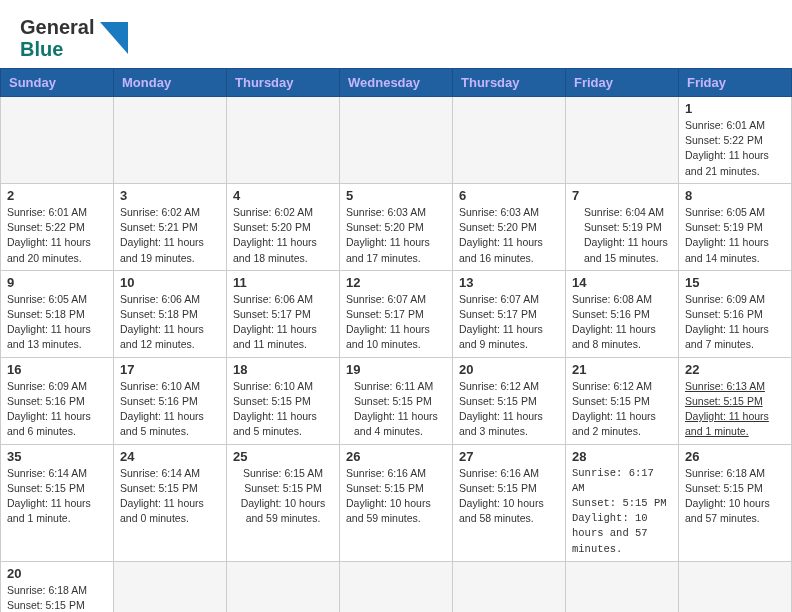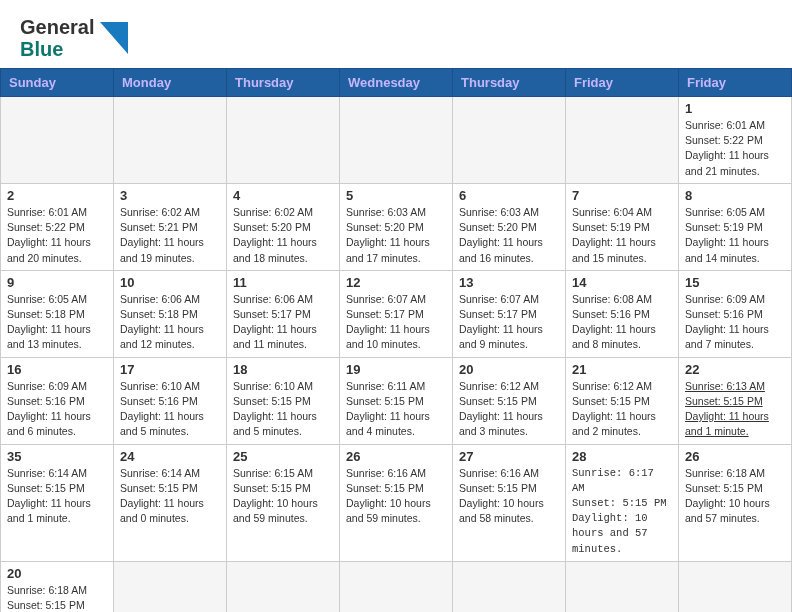--- a/index.html
+++ b/index.html
@@ -152,21 +152,21 @@
 Daylight: 11 hours and 17 minutes.</div>
           </td>
           <td>
             <span class="day-num">6</span>
             <div class="day-info" style="white-space: pre-line;">Sunrise: 6:03 AM
 Sunset: 5:20 PM
 Daylight: 11 hours and 16 minutes.</div>
           </td>
           <td>
             <span class="day-num">7</span>
-            <div class="day-info" style="white-space: pre-line;">Sunrise: 6:04 AM
+            <div class="day-info" style="white-space: pre-line; margin-left: 12px;">Sunrise: 6:04 AM
 Sunset: 5:19 PM
 Daylight: 11 hours and 15 minutes.</div>
           </td>
           <td>
             <span class="day-num">8</span>
             <div class="day-info" style="white-space: pre-line;">Sunrise: 6:05 AM
 Sunset: 5:19 PM
 Daylight: 11 hours and 14 minutes.</div>
           </td>
         </tr>
@@ -228,21 +228,21 @@
 Daylight: 11 hours and 5 minutes.</div>
           </td>
           <td>
             <span class="day-num">18</span>
             <div class="day-info" style="white-space: pre-line;">Sunrise: 6:10 AM
 Sunset: 5:15 PM
 Daylight: 11 hours and 5 minutes.</div>
           </td>
           <td>
             <span class="day-num">19</span>
-            <div class="day-info" style="white-space: pre-line;">Sunrise: 6:11 AM
+            <div class="day-info" style="white-space: pre-line; margin-left: 8px;">Sunrise: 6:11 AM
 Sunset: 5:15 PM
 Daylight: 11 hours and 4 minutes.</div>
           </td>
           <td>
             <span class="day-num">20</span>
             <div class="day-info" style="white-space: pre-line;">Sunrise: 6:12 AM
 Sunset: 5:15 PM
 Daylight: 11 hours and 3 minutes.</div>
           </td>
           <td>
@@ -266,21 +266,21 @@
 Daylight: 11 hours and 1 minute.</div>
           </td>
           <td>
             <span class="day-num">24</span>
             <div class="day-info" style="white-space: pre-line;">Sunrise: 6:14 AM
 Sunset: 5:15 PM
 Daylight: 11 hours and 0 minutes.</div>
           </td>
           <td>
             <span class="day-num">25</span>
-            <div class="day-info" style="white-space: pre-line;">Sunrise: 6:15 AM
+            <div class="day-info" style="white-space: pre-line; text-align: center;">Sunrise: 6:15 AM
 Sunset: 5:15 PM
 Daylight: 10 hours and 59 minutes.</div>
           </td>
           <td>
             <span class="day-num">26</span>
             <div class="day-info" style="white-space: pre-line;">Sunrise: 6:16 AM
 Sunset: 5:15 PM
 Daylight: 10 hours and 59 minutes.</div>
           </td>
           <td>

